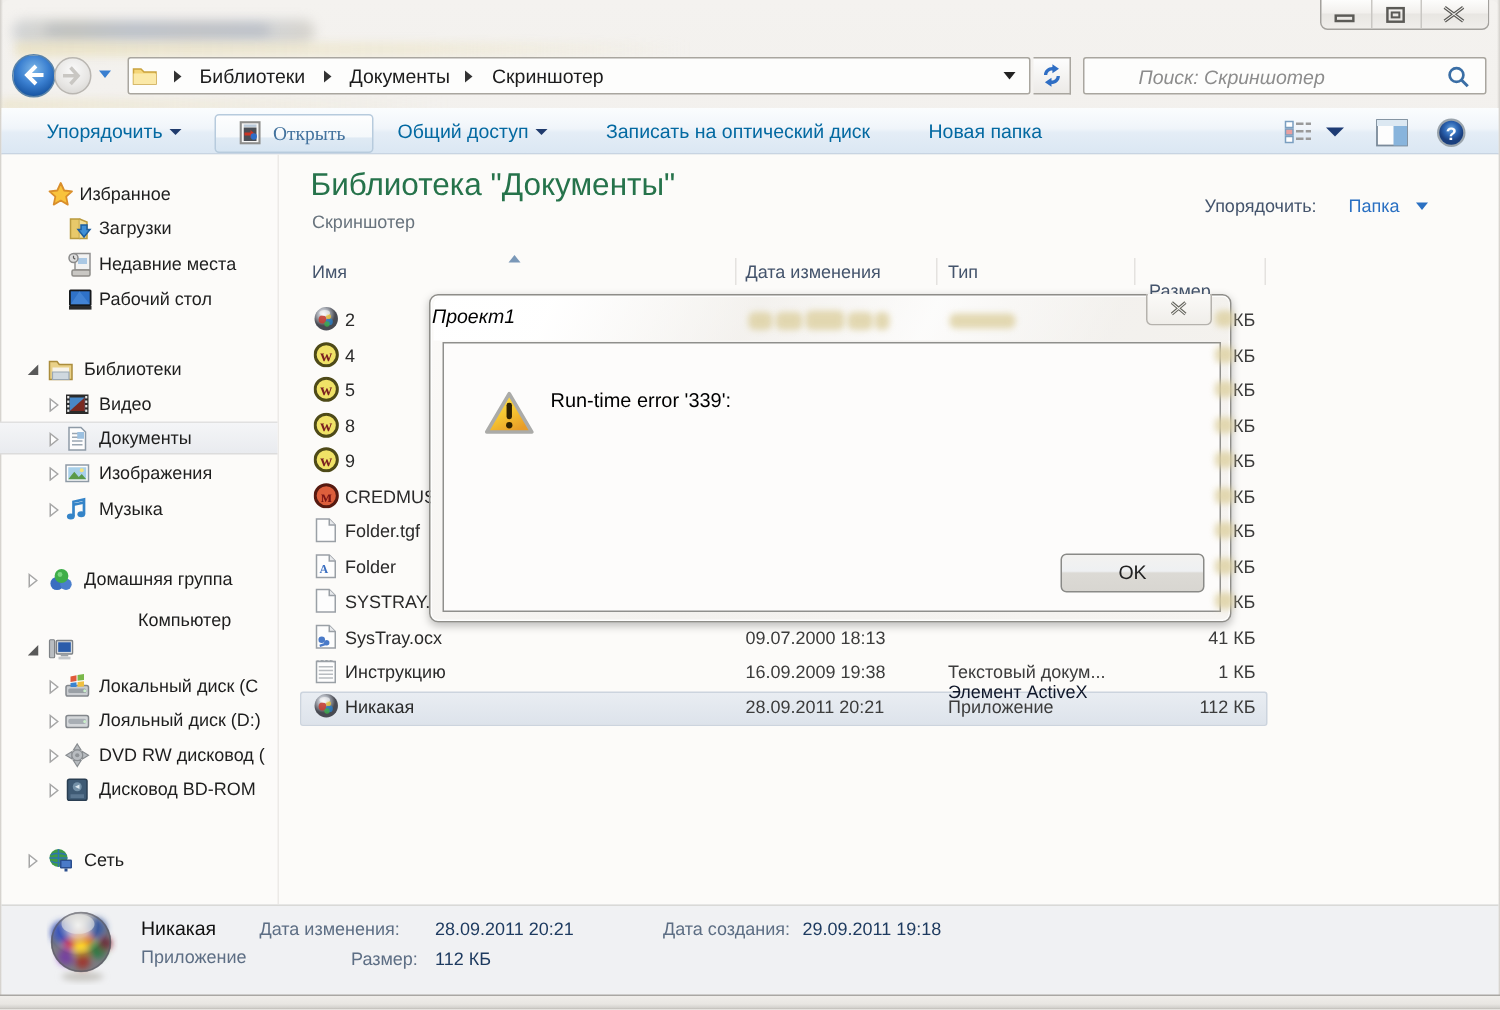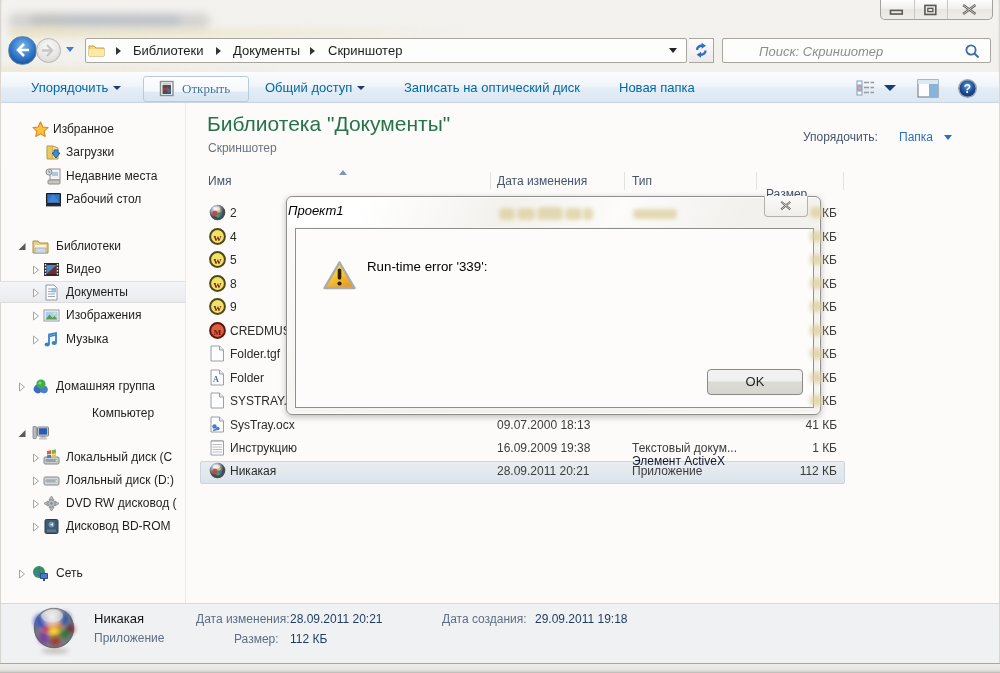--- a/index.html
+++ b/index.html
@@ -507,21 +507,21 @@
  <circle cx="39" cy="24" r="4.5" fill="#8e2a3a"></circle>
  <circle cx="24" cy="36" r="5" fill="#d83a2a"></circle>
  <circle cx="15" cy="25" r="4" fill="#c83a5a"></circle>
 </g>
 <circle cx="23" cy="23" r="20" fill="url(#ballsheen)"></circle>
 <ellipse cx="21" cy="11" rx="11" ry="6.5" fill="#ececea" opacity=".55"></ellipse>
 <circle cx="23" cy="23" r="19.6" fill="none" stroke="#55555e" stroke-width="1.2" opacity=".55"></circle>
 </svg></div>
 <div class="abs" style="left:94px;top:611px;font-size:13px;color:#111;">Никакая</div>
 <div class="abs dlab" style="left:94px;top:631px;font-size:12px;">Приложение</div>
-<div class="abs dlab" style="left:196px;top:612px;">Дата изменения:</div>
+<div class="abs dlab" style="left:173px;top:612px;">Дата изменения:</div>
 <div class="abs dval" style="left:290px;top:612px;">28.09.2011 20:21</div>
 <div class="abs dlab" style="left:234px;top:632px;">Размер:</div>
 <div class="abs dval" style="left:290px;top:632px;">112 КБ</div>
 <div class="abs dlab" style="left:442px;top:612px;">Дата создания:</div>
 <div class="abs dval" style="left:535px;top:612px;">29.09.2011 19:18</div>
 <div class="abs" style="left:0;top:663px;width:1000px;height:1px;background:#a9a7a3;"></div>
 <div class="abs" style="left:0;top:664px;width:1000px;height:9px;background:linear-gradient(180deg,#efedea 0%,#e8e6e2 60%,#d5d3cf 85%,#b8b6b1 100%);"></div>
 
 <div id="dlg" class="abs">
   <div class="abs" style="left:2px;top:1px;width:531px;height:29px;border-radius:5px 5px 0 0;background:linear-gradient(115deg,rgba(255,255,255,.95) 15%,rgba(238,235,230,.35) 40%,rgba(255,255,255,.75) 62%,rgba(242,240,236,.5) 85%);"></div>

